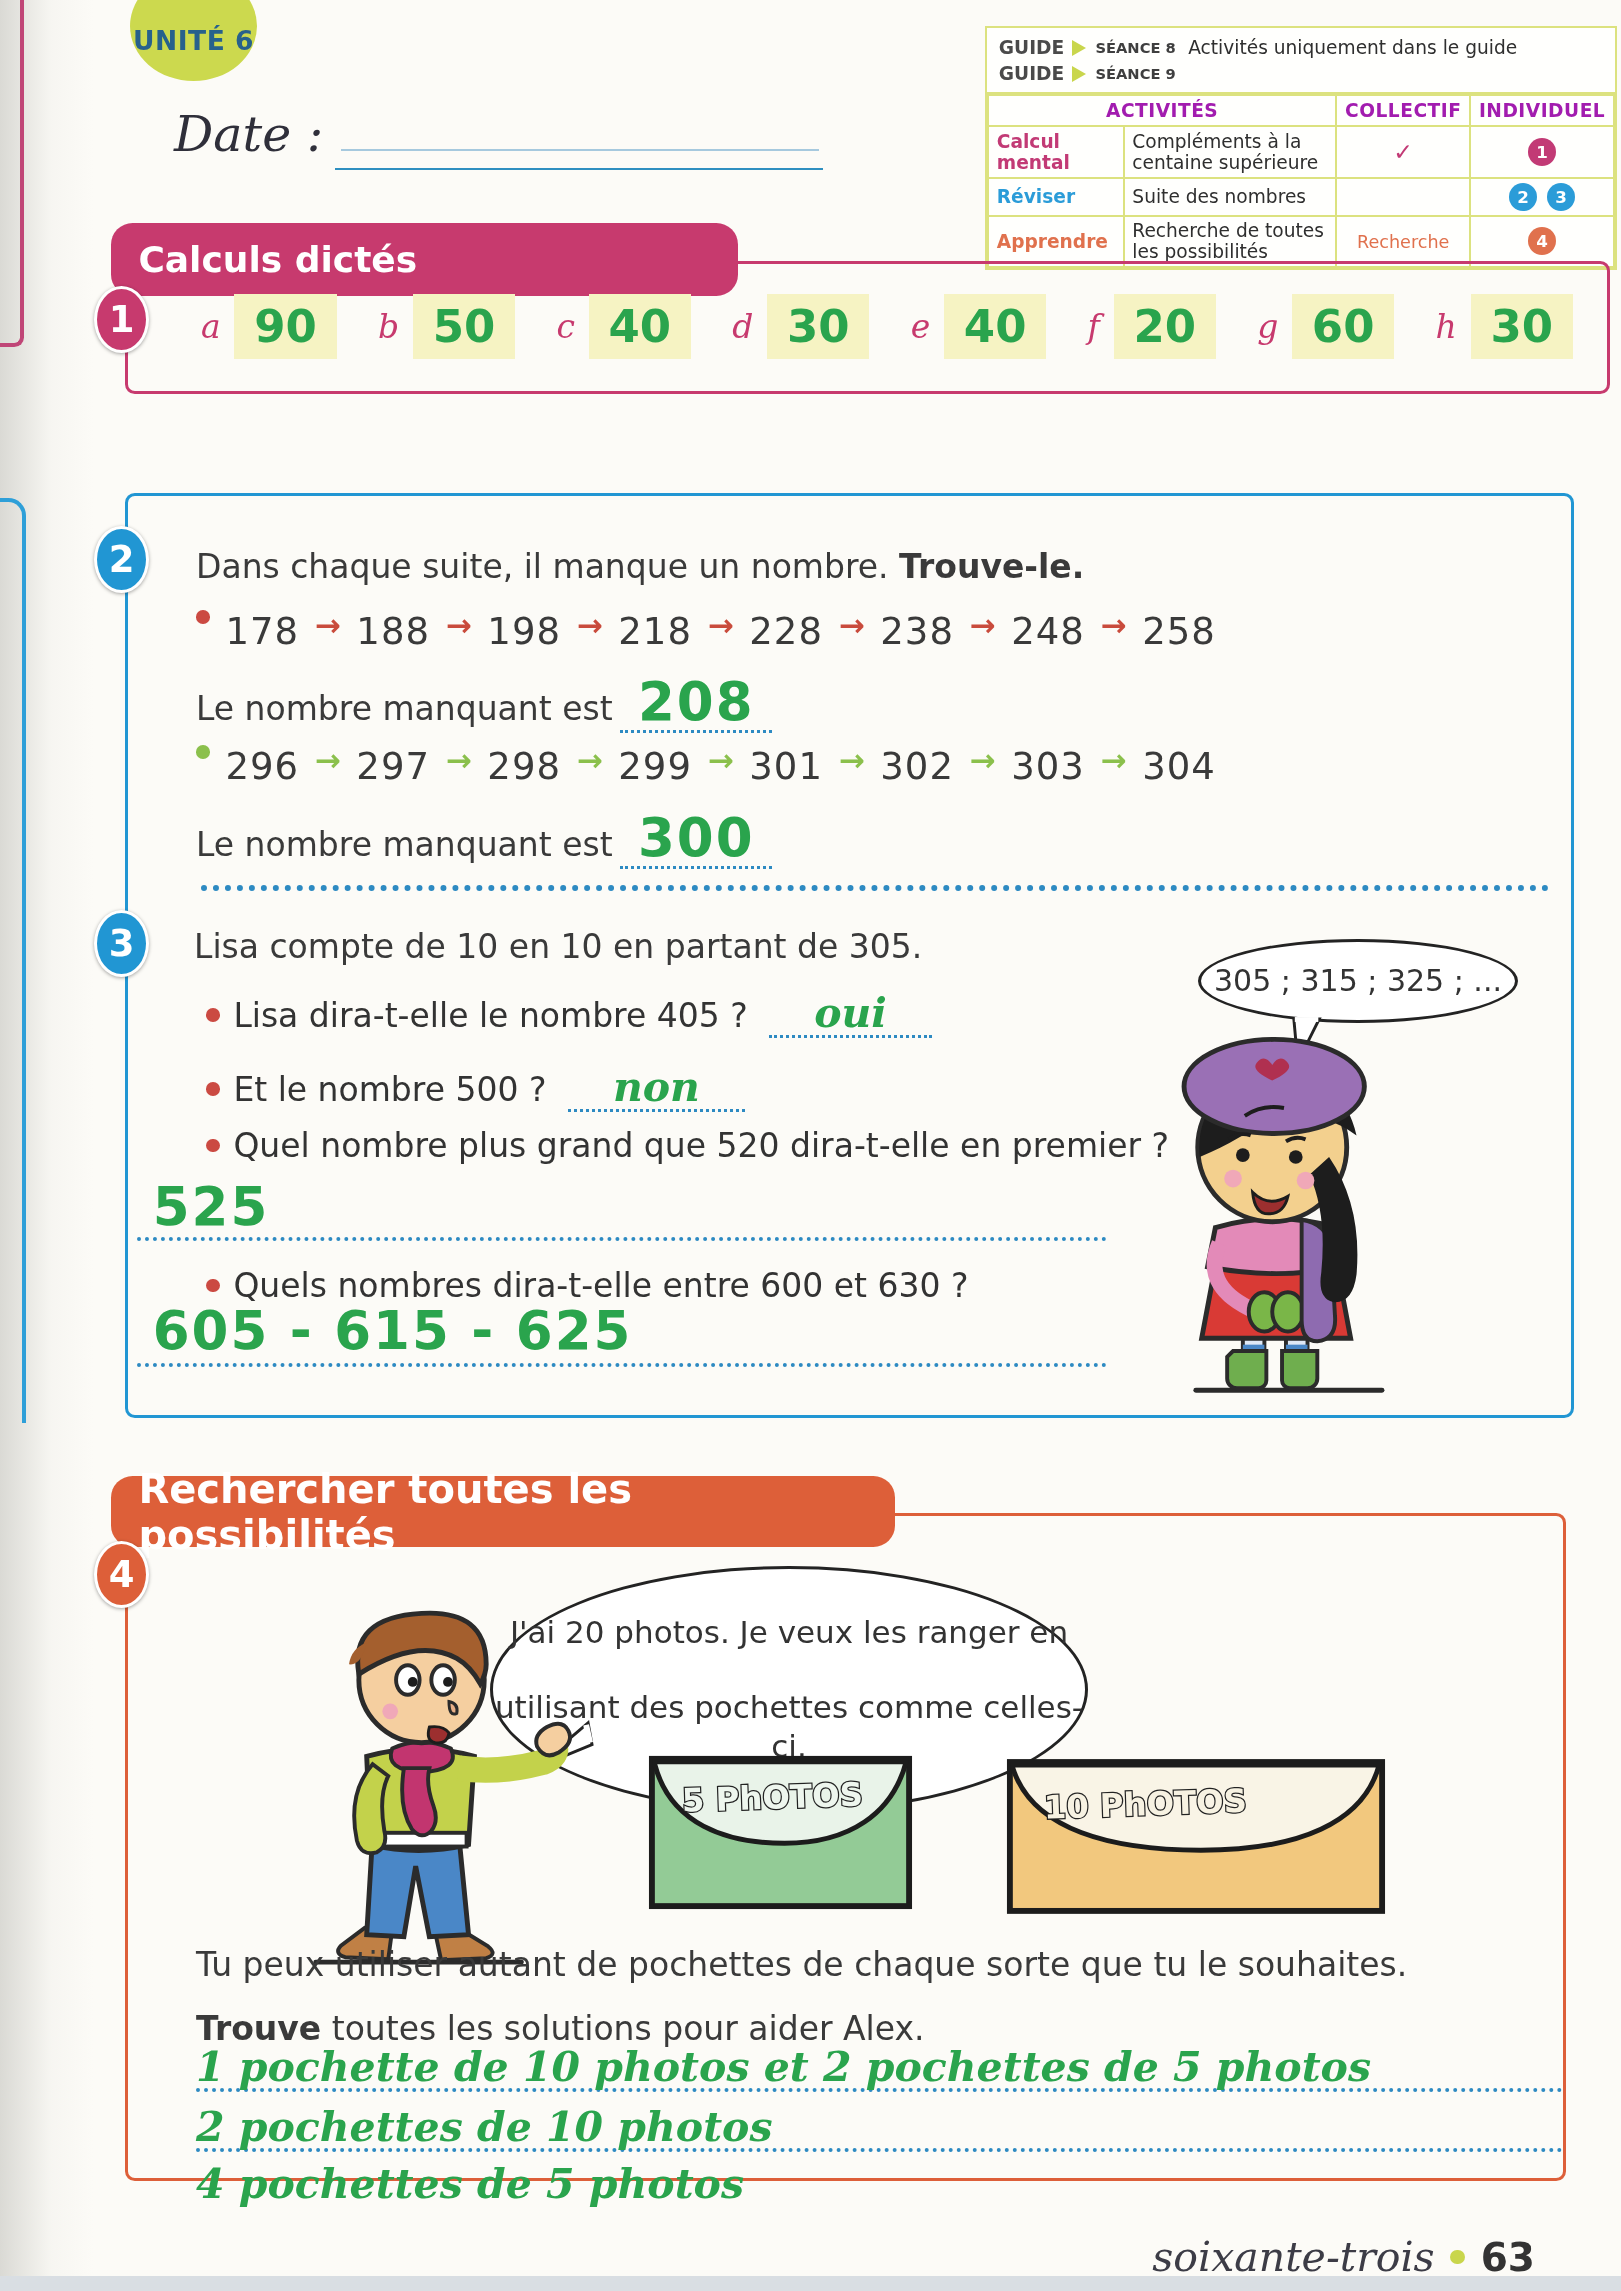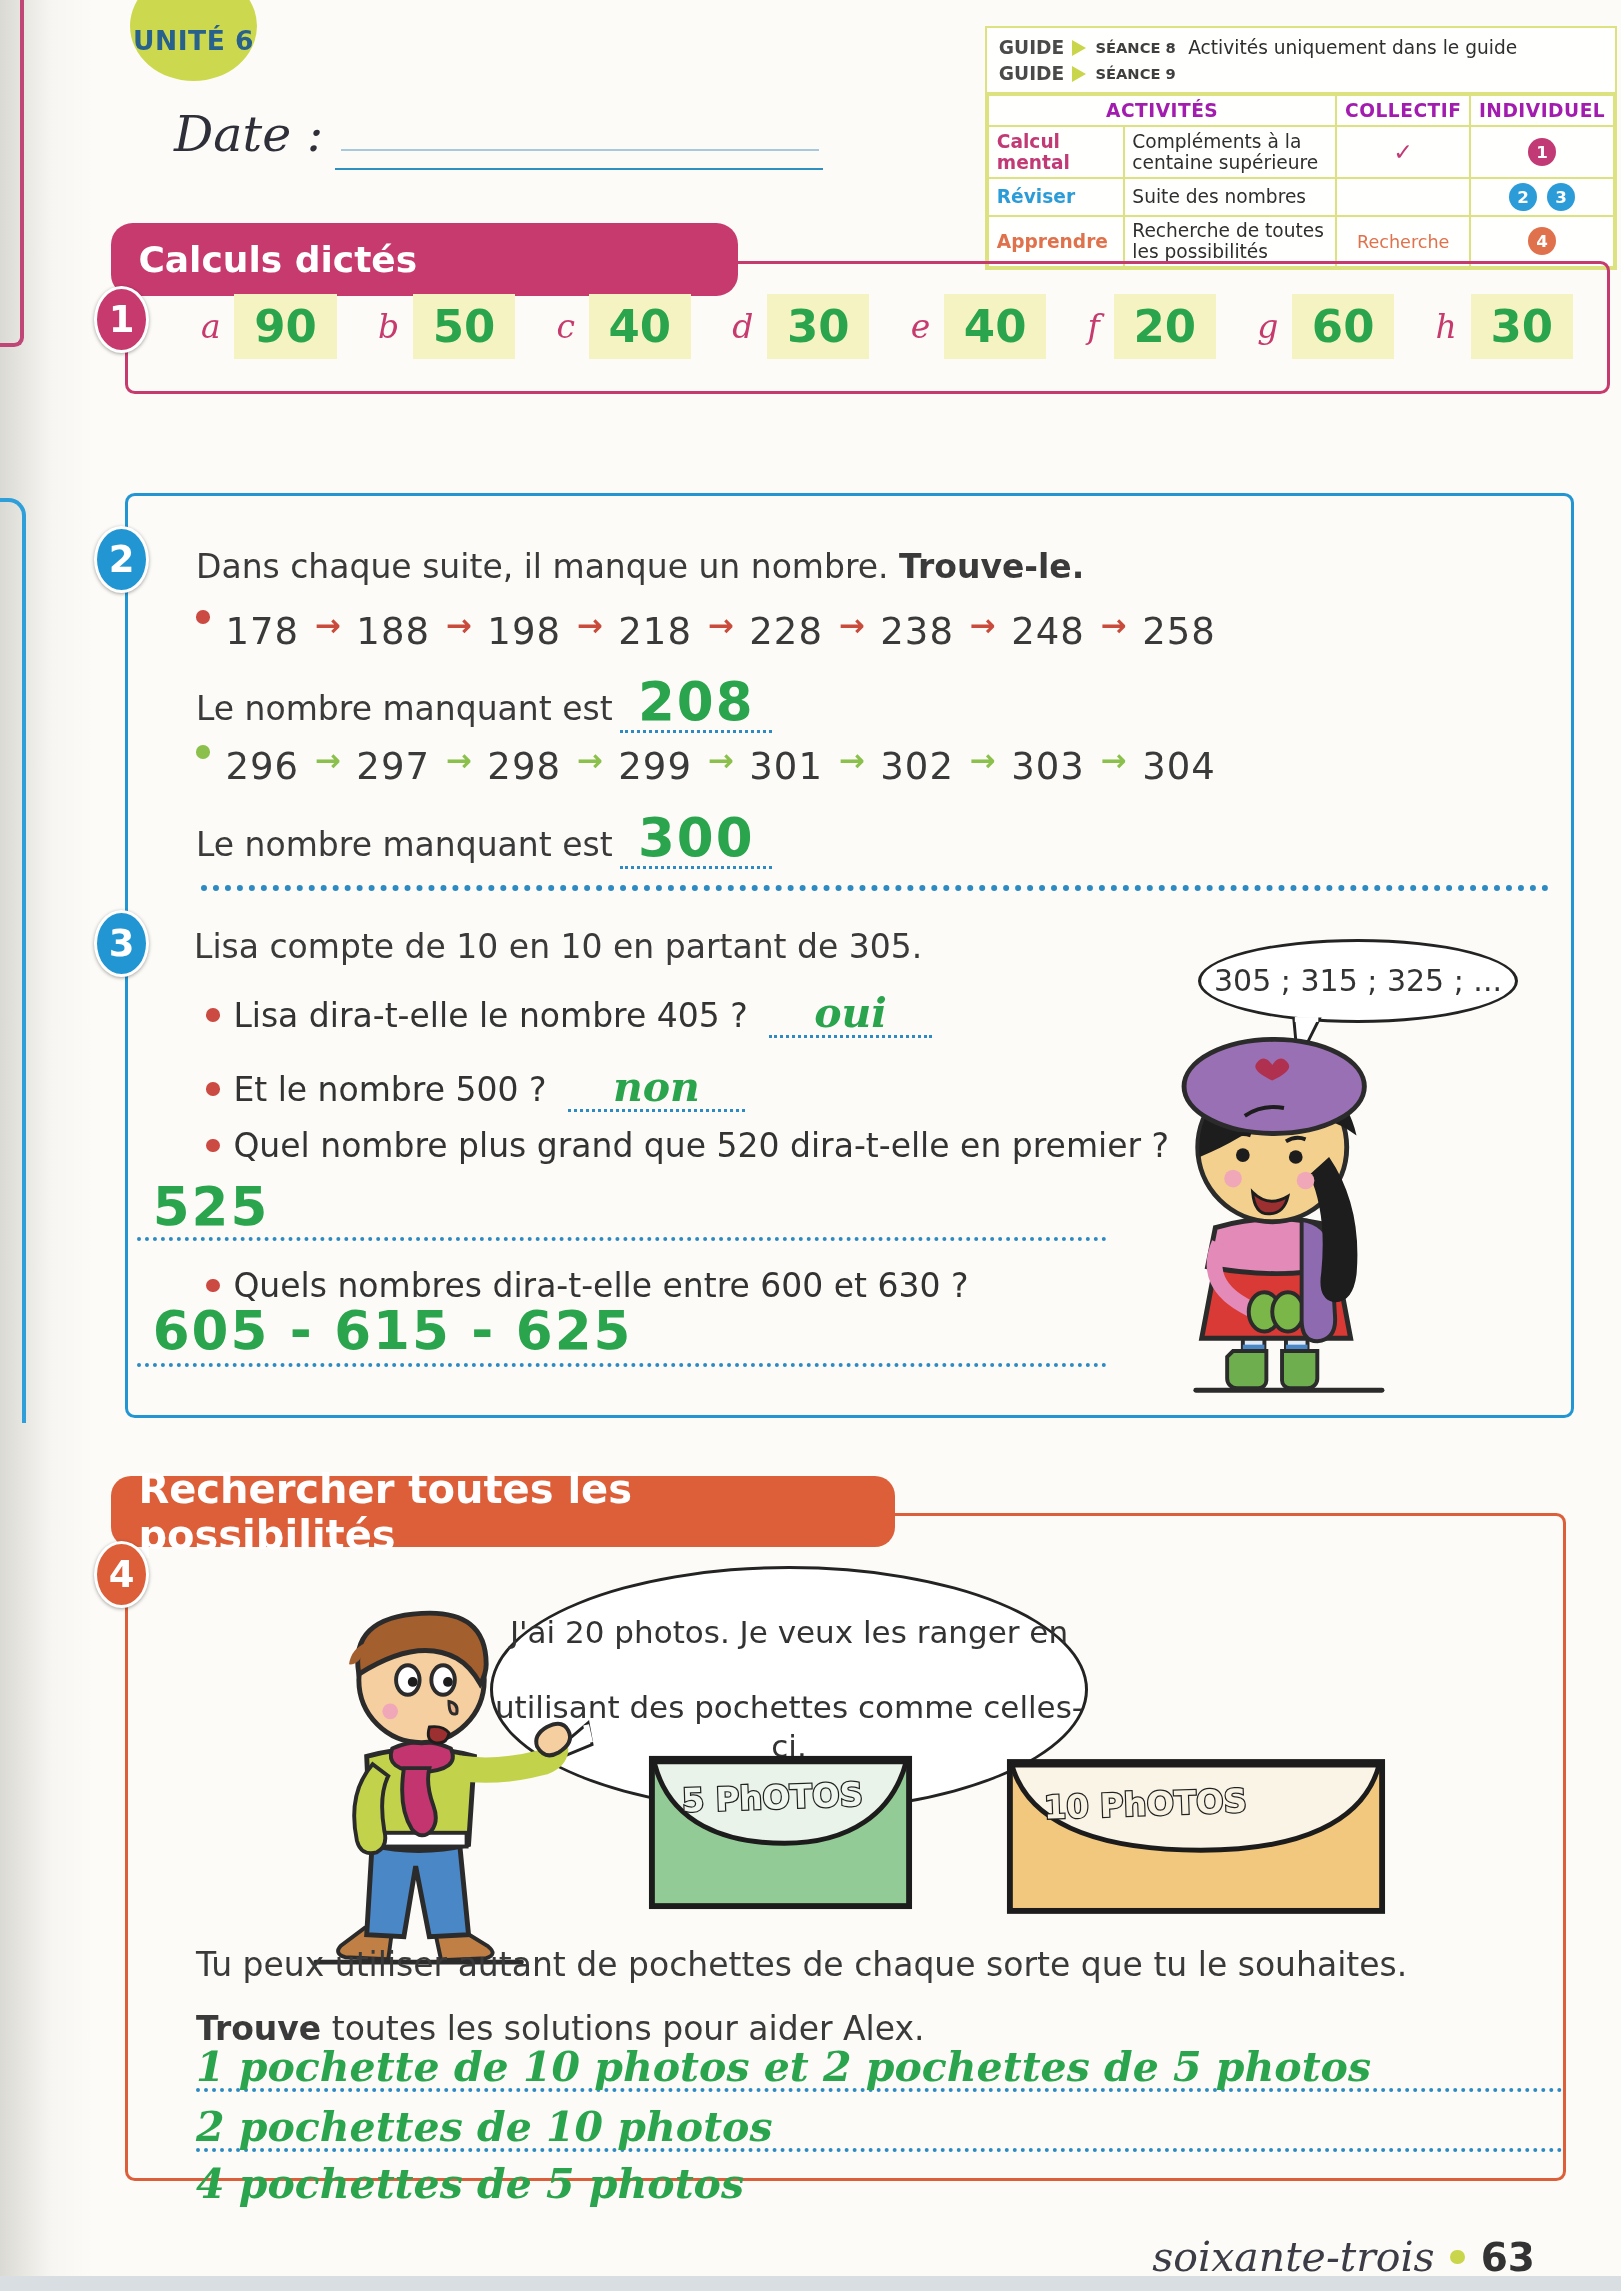--- a/index.html
+++ b/index.html
@@ -318,21 +318,21 @@
     <circle cx="172" cy="150" r="7" fill="#1d1d1d"></circle>
     <path d="M104,132 q10,-8 22,-4" fill="none" stroke="#1d1d1d" stroke-width="4"></path>
     <path d="M162,134 q10,-6 20,-2" fill="none" stroke="#1d1d1d" stroke-width="4"></path>
     <circle cx="108" cy="172" r="9" fill="#f0a8b8"></circle>
     <circle cx="182" cy="174" r="9" fill="#f0a8b8"></circle>
     <path d="M128,186 q16,16 36,4 q-4,18 -20,18 q-14,0 -16,-22 z" fill="#9c2f2f" stroke="#1d1d1d" stroke-width="3"></path>
     <path d="M120,108 q18,-12 40,-8" fill="none" stroke="#1d1d1d" stroke-width="4"></path>
   </svg>
 
   <div class="abs sec-box" style="left:125px;top:1513px;width:1441px;height:668px;border:3.9px solid #dd5f39;"></div>
-  <div class="abs sec-head" style="left:111px;top:1476px;width:784px;height:71px;background:#dd5f39;font-size:40px;border-radius:20px;">
+  <div class="abs sec-head" style="left:111px;top:1476px;width:784px;height:71px;background:#dd5f39;font-size:40px;">
     <span>Rechercher toutes les possibilités</span>
   </div>
   <div class="abs badge" style="left:94px;top:1541px;background:#dd5f39;">4</div>
 
   <div class="abs bubble" style="left:490px;top:1566px;width:598px;height:247px;gap:36px;">
     <span class="line">J'ai 20 photos. Je veux les ranger en</span>
     <span class="line">utilisant des pochettes comme celles-ci.</span>
   </div>
   <svg class="abs" style="left:529px;top:1717px;" width="69" height="59" viewBox="0 0 70 60">
     <path d="M60,6 L6,52 L64,28 Z" fill="#ffffff" stroke="#232323" stroke-width="3"></path>

